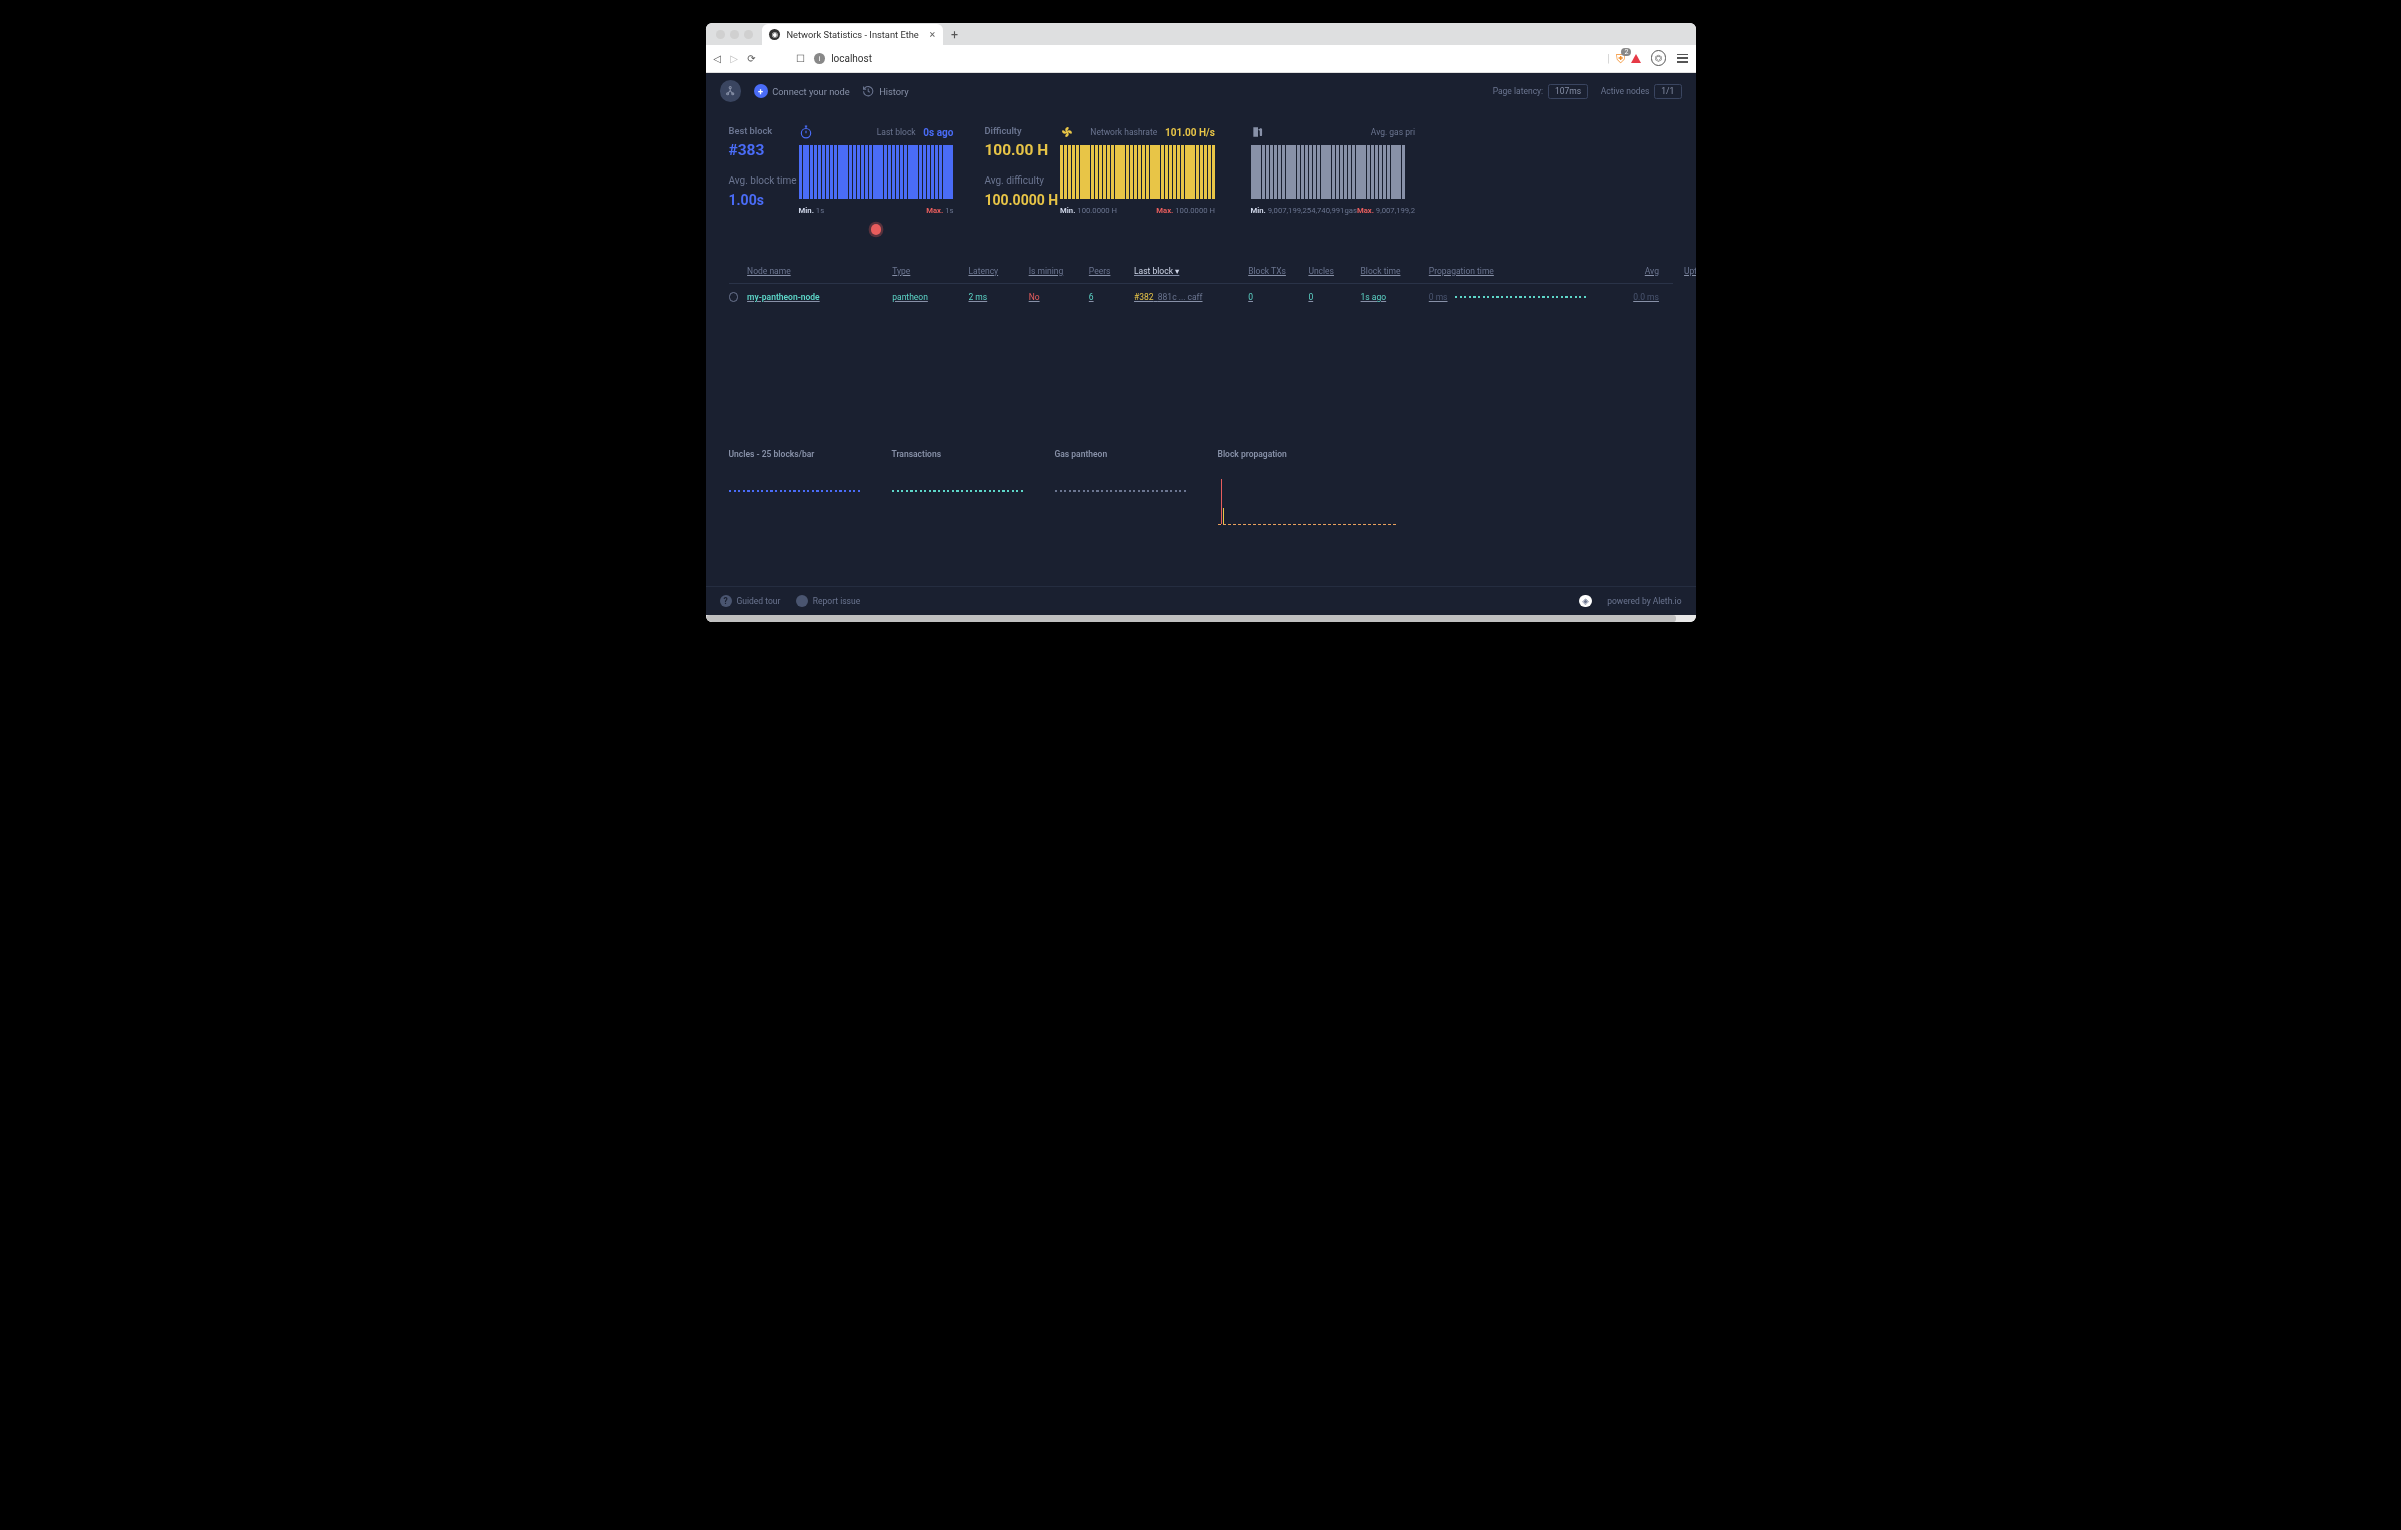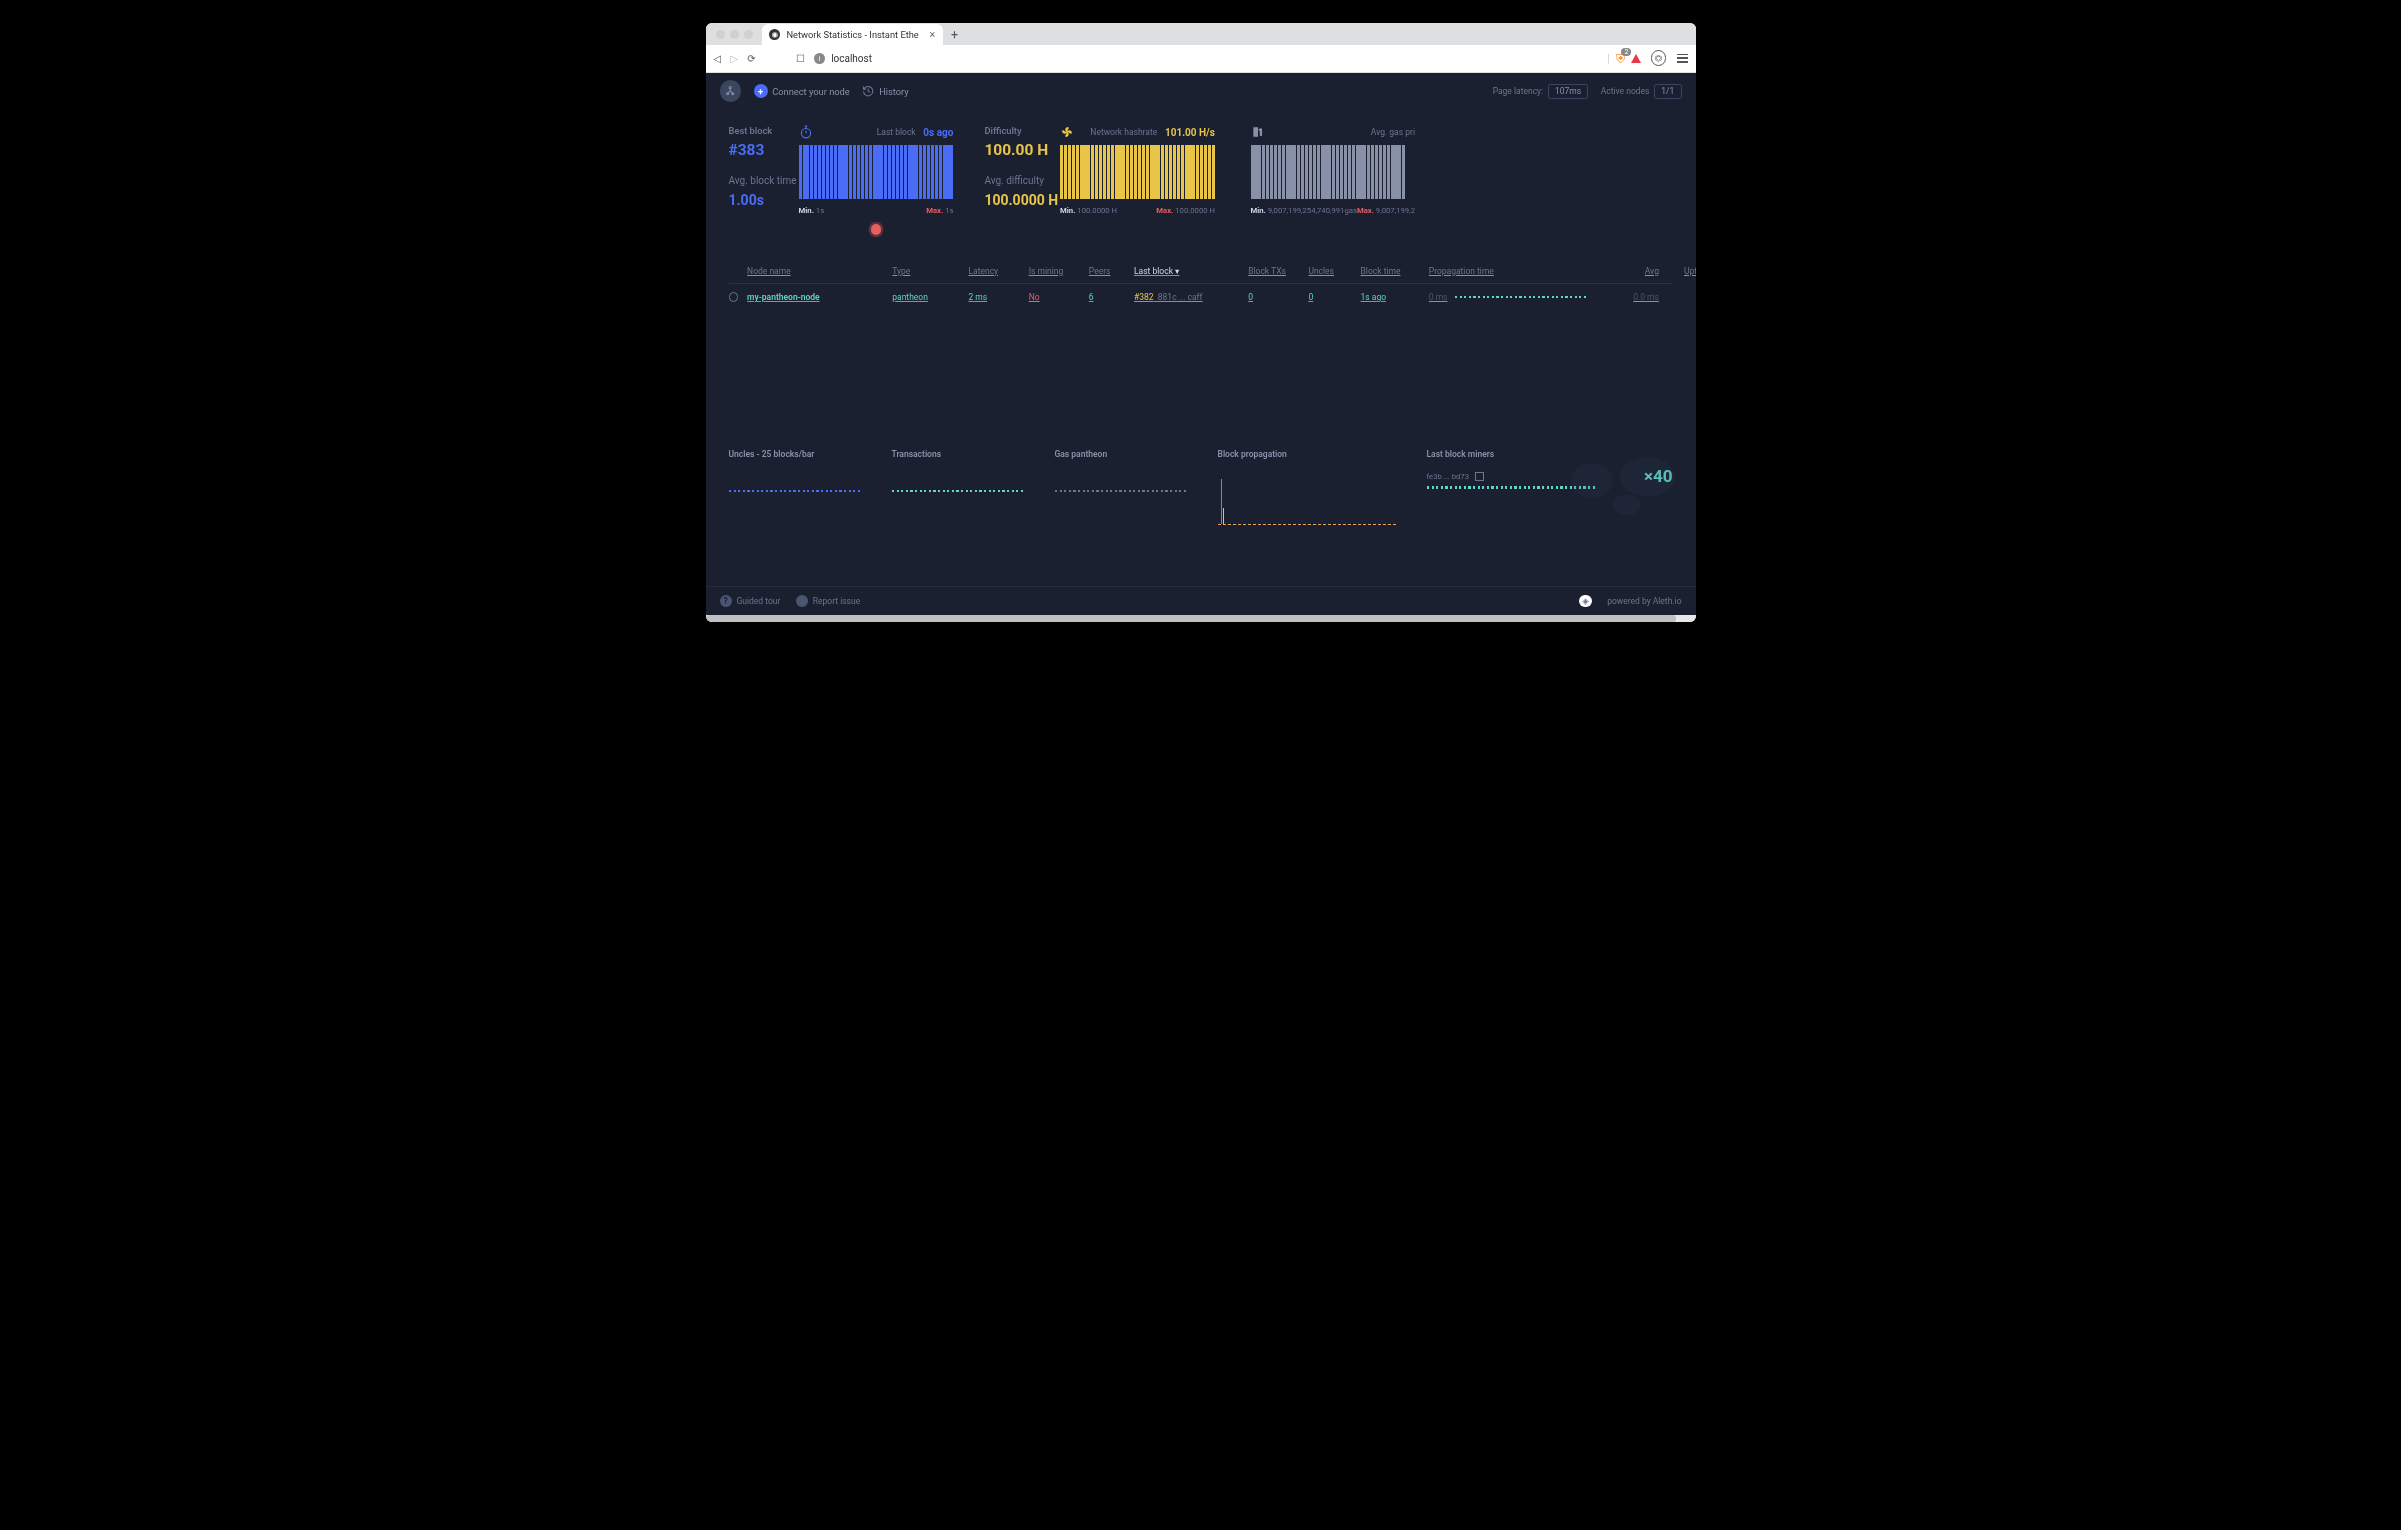--- a/index.html
+++ b/index.html
@@ -436,34 +436,20 @@
         <div class="t">Gas pantheon</div>
         <div class="dots gray-d" style="margin-top:31px"></div>
       </div>
       <div class="bc wide">
         <div class="t">Block propagation</div>
         <div class="prop-chart">
             <div class="spike"></div>
             <div class="spike2"></div>
           </div>
       </div>
-      <div class="miners">
-        <div class="t">Last block miners</div>
-        <div class="row">
-          <span class="addr">fe3b ... bd73</span>
-          <span class="copy"></span>
-          <span class="count">×40</span>
-        </div>
-        <div class="bar"></div>
-        <svg class="globe" viewBox="0 0 200 100">
-            <ellipse cx="50" cy="40" rx="30" ry="25" fill="#3a4560"></ellipse>
-            <ellipse cx="130" cy="35" rx="40" ry="28" fill="#3a4560"></ellipse>
-            <ellipse cx="100" cy="75" rx="20" ry="15" fill="#3a4560"></ellipse>
-          </svg>
-      </div>
     </div>
 
     <div class="footer">
       <div class="f-btn">
         <span class="q">?</span>
         <span>Guided tour</span>
       </div>
       <div class="f-btn">
         <span class="gh"></span>
         <span>Report issue</span>

